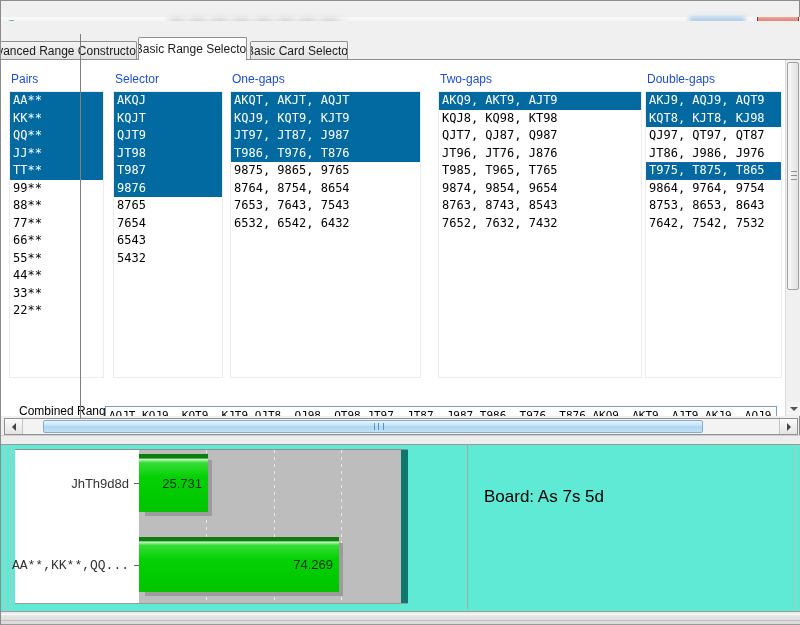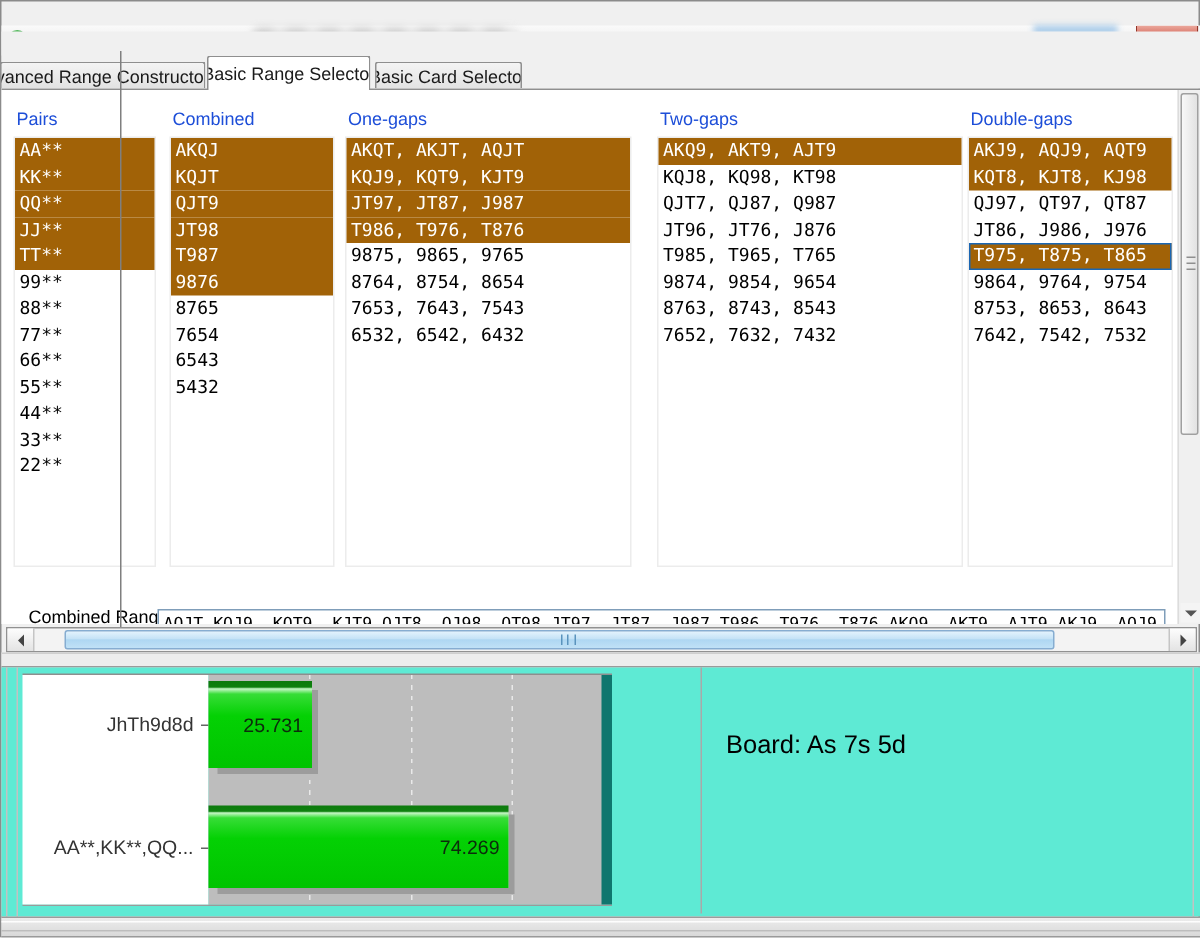--- a/index.html
+++ b/index.html
@@ -33,21 +33,21 @@
   .tab.active{top:16px;height:23px;background:#fff;z-index:3;}
   
   .main-panel{left:0;top:58px;width:800px;height:357px;background:#ffffff;
               border-top:1px solid #8f8f8f;box-sizing:border-box;overflow:hidden;}
   .col{position:absolute;top:0;}
   .col-header{position:absolute;top:12px;left:2px;font-size:12px;color:#1d4ed8;white-space:nowrap;}
   .listbox{position:absolute;top:31px;left:0;right:0;height:287px;
            border:1px solid #ececec;box-sizing:border-box;background:#fff;}
   .list-item{height:17.5px;line-height:17.5px;padding-left:3px;white-space:nowrap;overflow:hidden;
              font-family:"DejaVu Sans Mono",monospace;font-size:12px;color:#000;box-sizing:border-box;}
-  .list-item.selected{background:#a16207;color:#fff;}
+  .list-item.selected{background:#0369a1;color:#fff;}
   .list-item.focused{box-shadow:inset 0 0 0 1px #1a66b3;}
   
   .vscroll{left:784px;top:0;width:15px;height:356px;background:#f0f0f0;border-left:1px solid #dcdcdc;box-sizing:border-box;}
   .vthumb{position:absolute;left:1px;top:2px;width:12px;height:228px;border:1px solid #a0a0a0;border-radius:2px;
           background:linear-gradient(90deg,#f8f8f8,#e2e2e2);box-sizing:border-box;}
   .vgrip{position:absolute;left:3px;top:108px;width:6px;height:7px;
          border-top:1px solid #8f8f8f;border-bottom:1px solid #8f8f8f;}
   .vgrip::after{content:"";position:absolute;left:0;top:3px;width:6px;height:1px;background:#8f8f8f;}
   .vdown{position:absolute;left:1px;top:342px;width:13px;height:13px;background:#f4f4f4;
          display:flex;align-items:center;justify-content:center;}
@@ -132,21 +132,21 @@
             <div class="list-item">88**</div>
             <div class="list-item">77**</div>
             <div class="list-item">66**</div>
             <div class="list-item">55**</div>
             <div class="list-item">44**</div>
             <div class="list-item">33**</div>
             <div class="list-item">22**</div>
           </div>
         </div>
         <div class="col" style="left: 112px; width: 110px;">
-          <div class="col-header">Combined</div>
+          <div class="col-header">Selector</div>
           <div class="listbox">
             <div class="list-item selected">AKQJ</div>
             <div class="list-item selected">KQJT</div>
             <div class="list-item selected">QJT9</div>
             <div class="list-item selected">JT98</div>
             <div class="list-item selected">T987</div>
             <div class="list-item selected">9876</div>
             <div class="list-item">8765</div>
             <div class="list-item">7654</div>
             <div class="list-item">6543</div>
@@ -225,21 +225,21 @@
 
   <div class="abs bottom-pane">
     <div class="frame-v" style="left:3px;"></div>
     <div class="frame-v" style="left:10px;"></div>
     <div class="frame-v" style="left:794px;"></div>
 
     <div class="chart">
       <div class="chart-labels">
           <div class="cat-label" style="top: 33px;">JhTh9d8d</div>
           <div class="tick" style="top: 33px;"></div>
-          <div class="cat-label" style="top: 115px;">AA**,KK**,QQ...</div>
+          <div class="cat-label" style="top: 115px; font-family: Liberation Mono, monospace;">AA**,KK**,QQ...</div>
           <div class="tick" style="top: 115px;"></div>
         </div>
       <div class="chart-plot">
           <div class="gridline" style="left: 67px;"></div>
           <div class="gridline" style="left: 135px;"></div>
           <div class="gridline" style="left: 202px;"></div>
           <div class="bar" style="top: 4px; height: 58px; width: 69px;">
             <div class="bar-value">25.731</div>
           </div>
           <div class="bar" style="top: 87px; height: 55px; width: 200px;">

